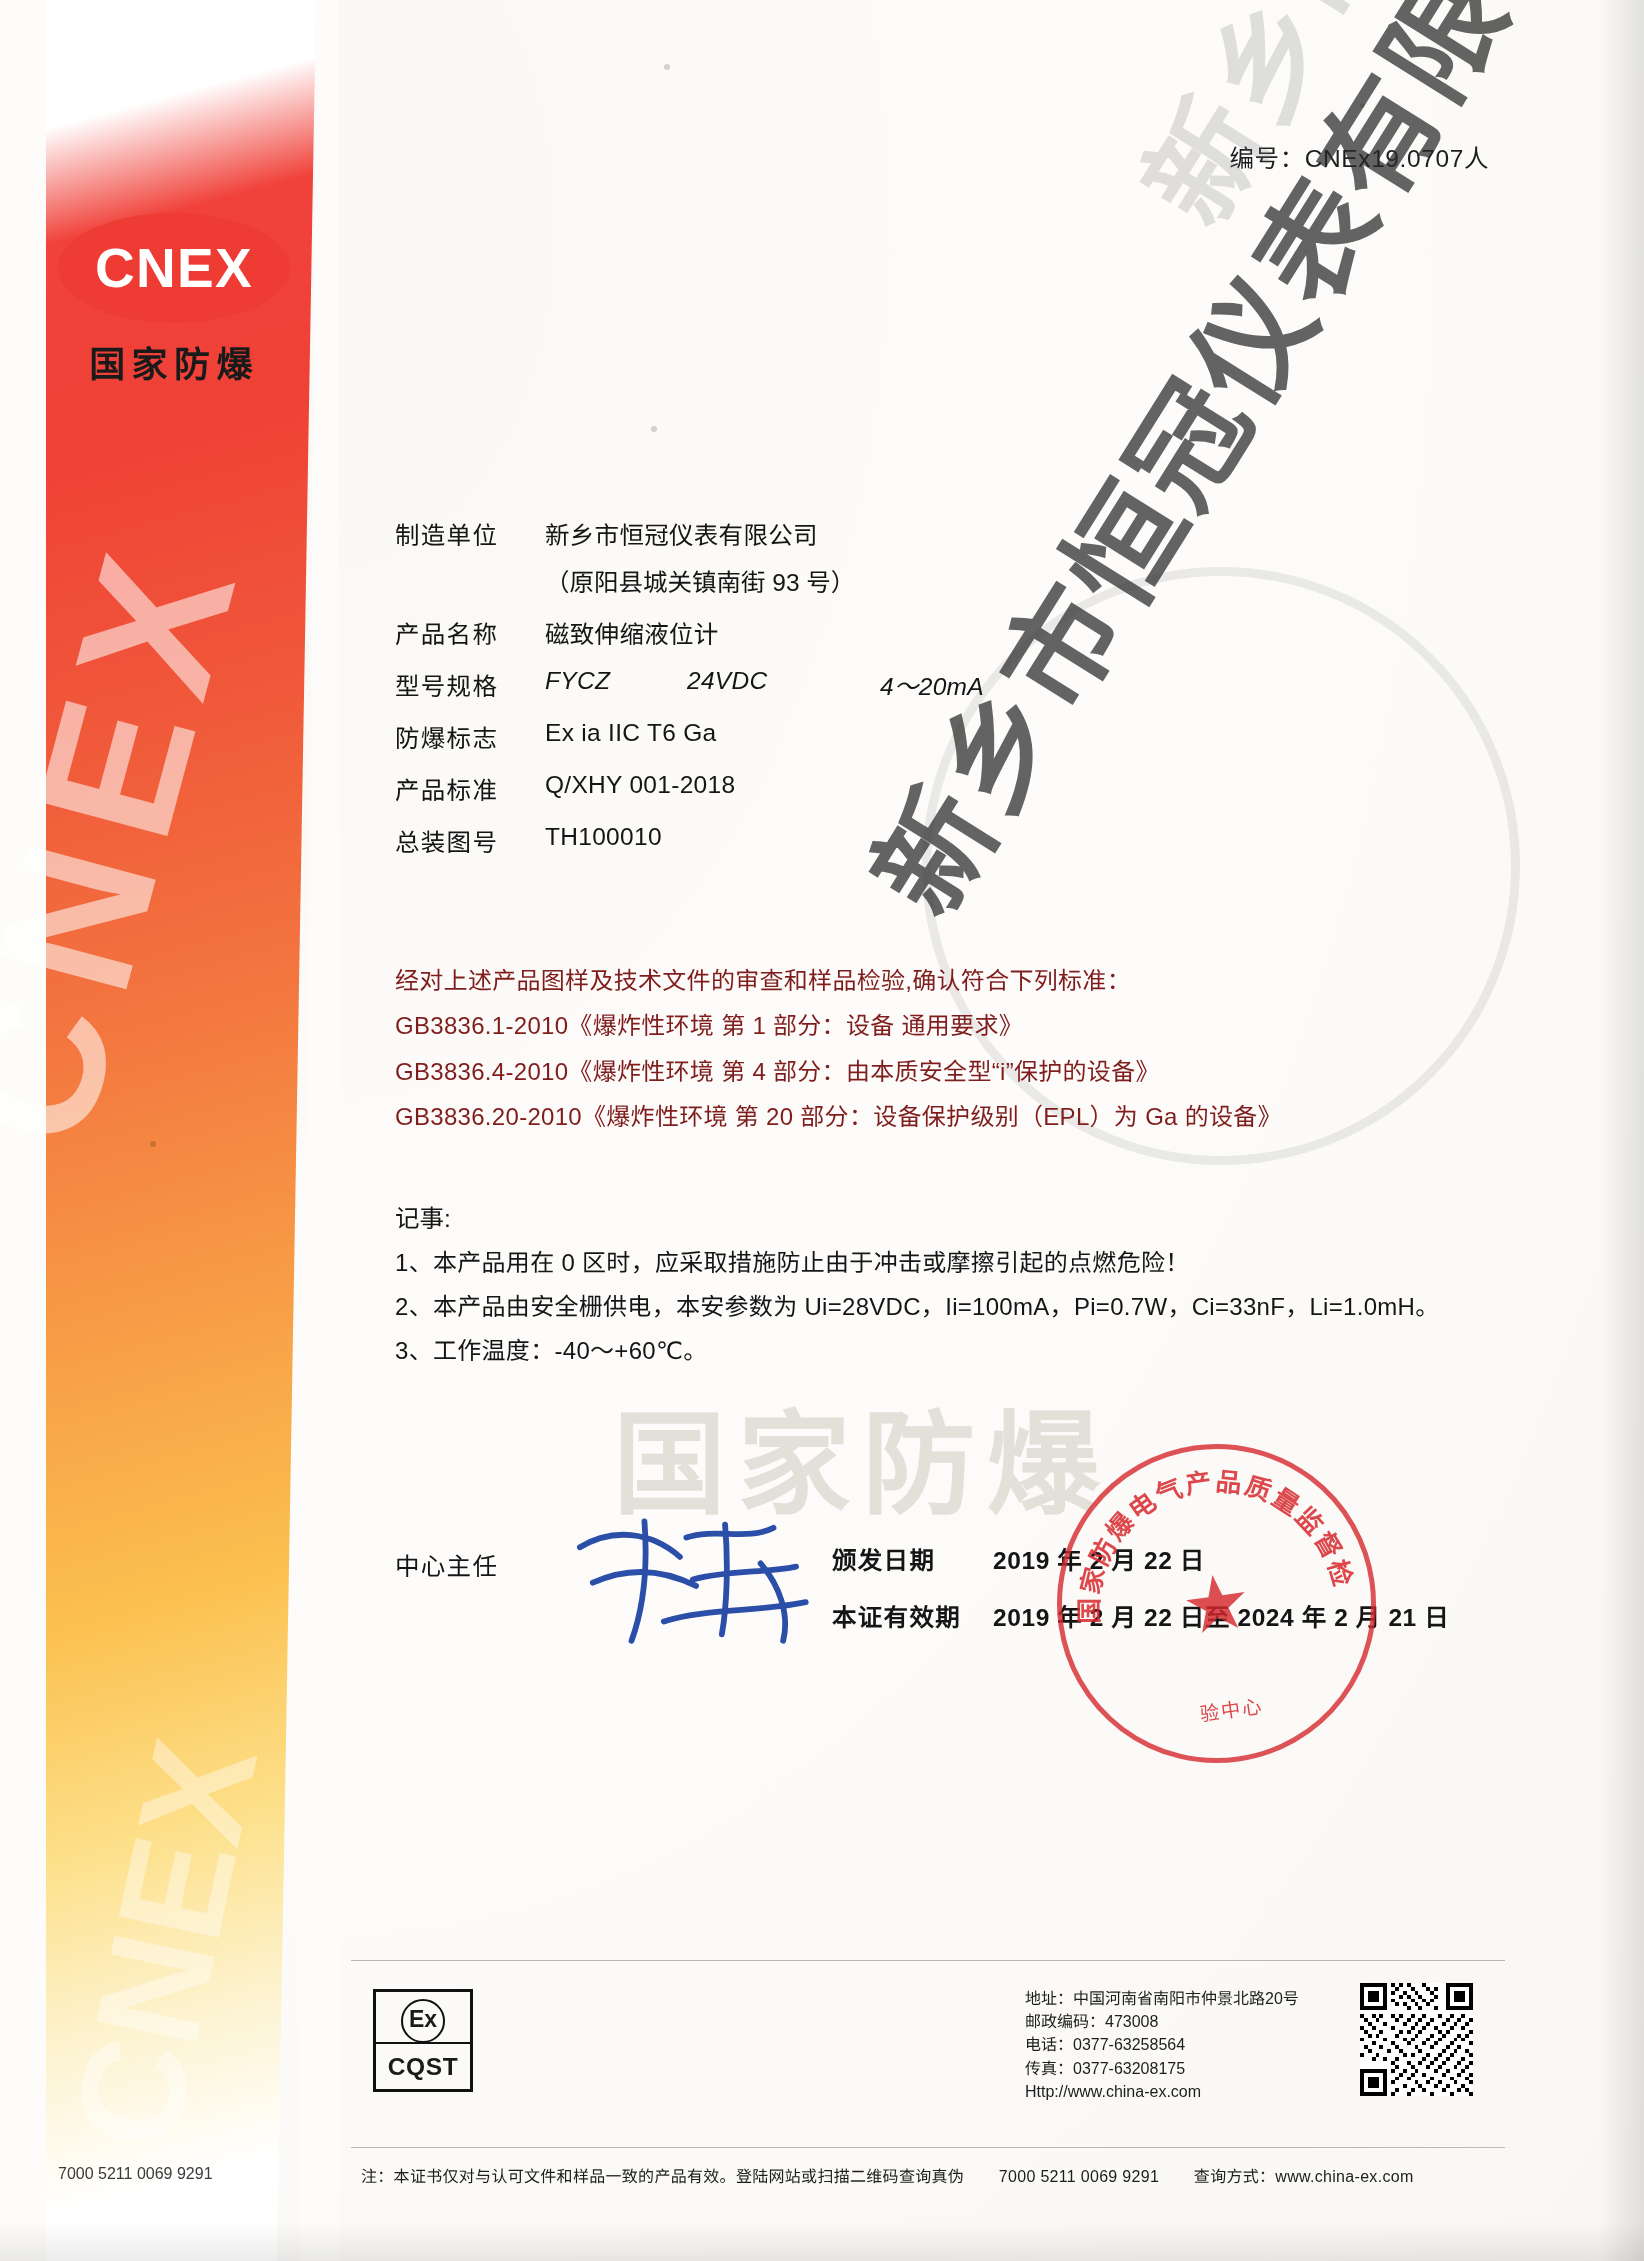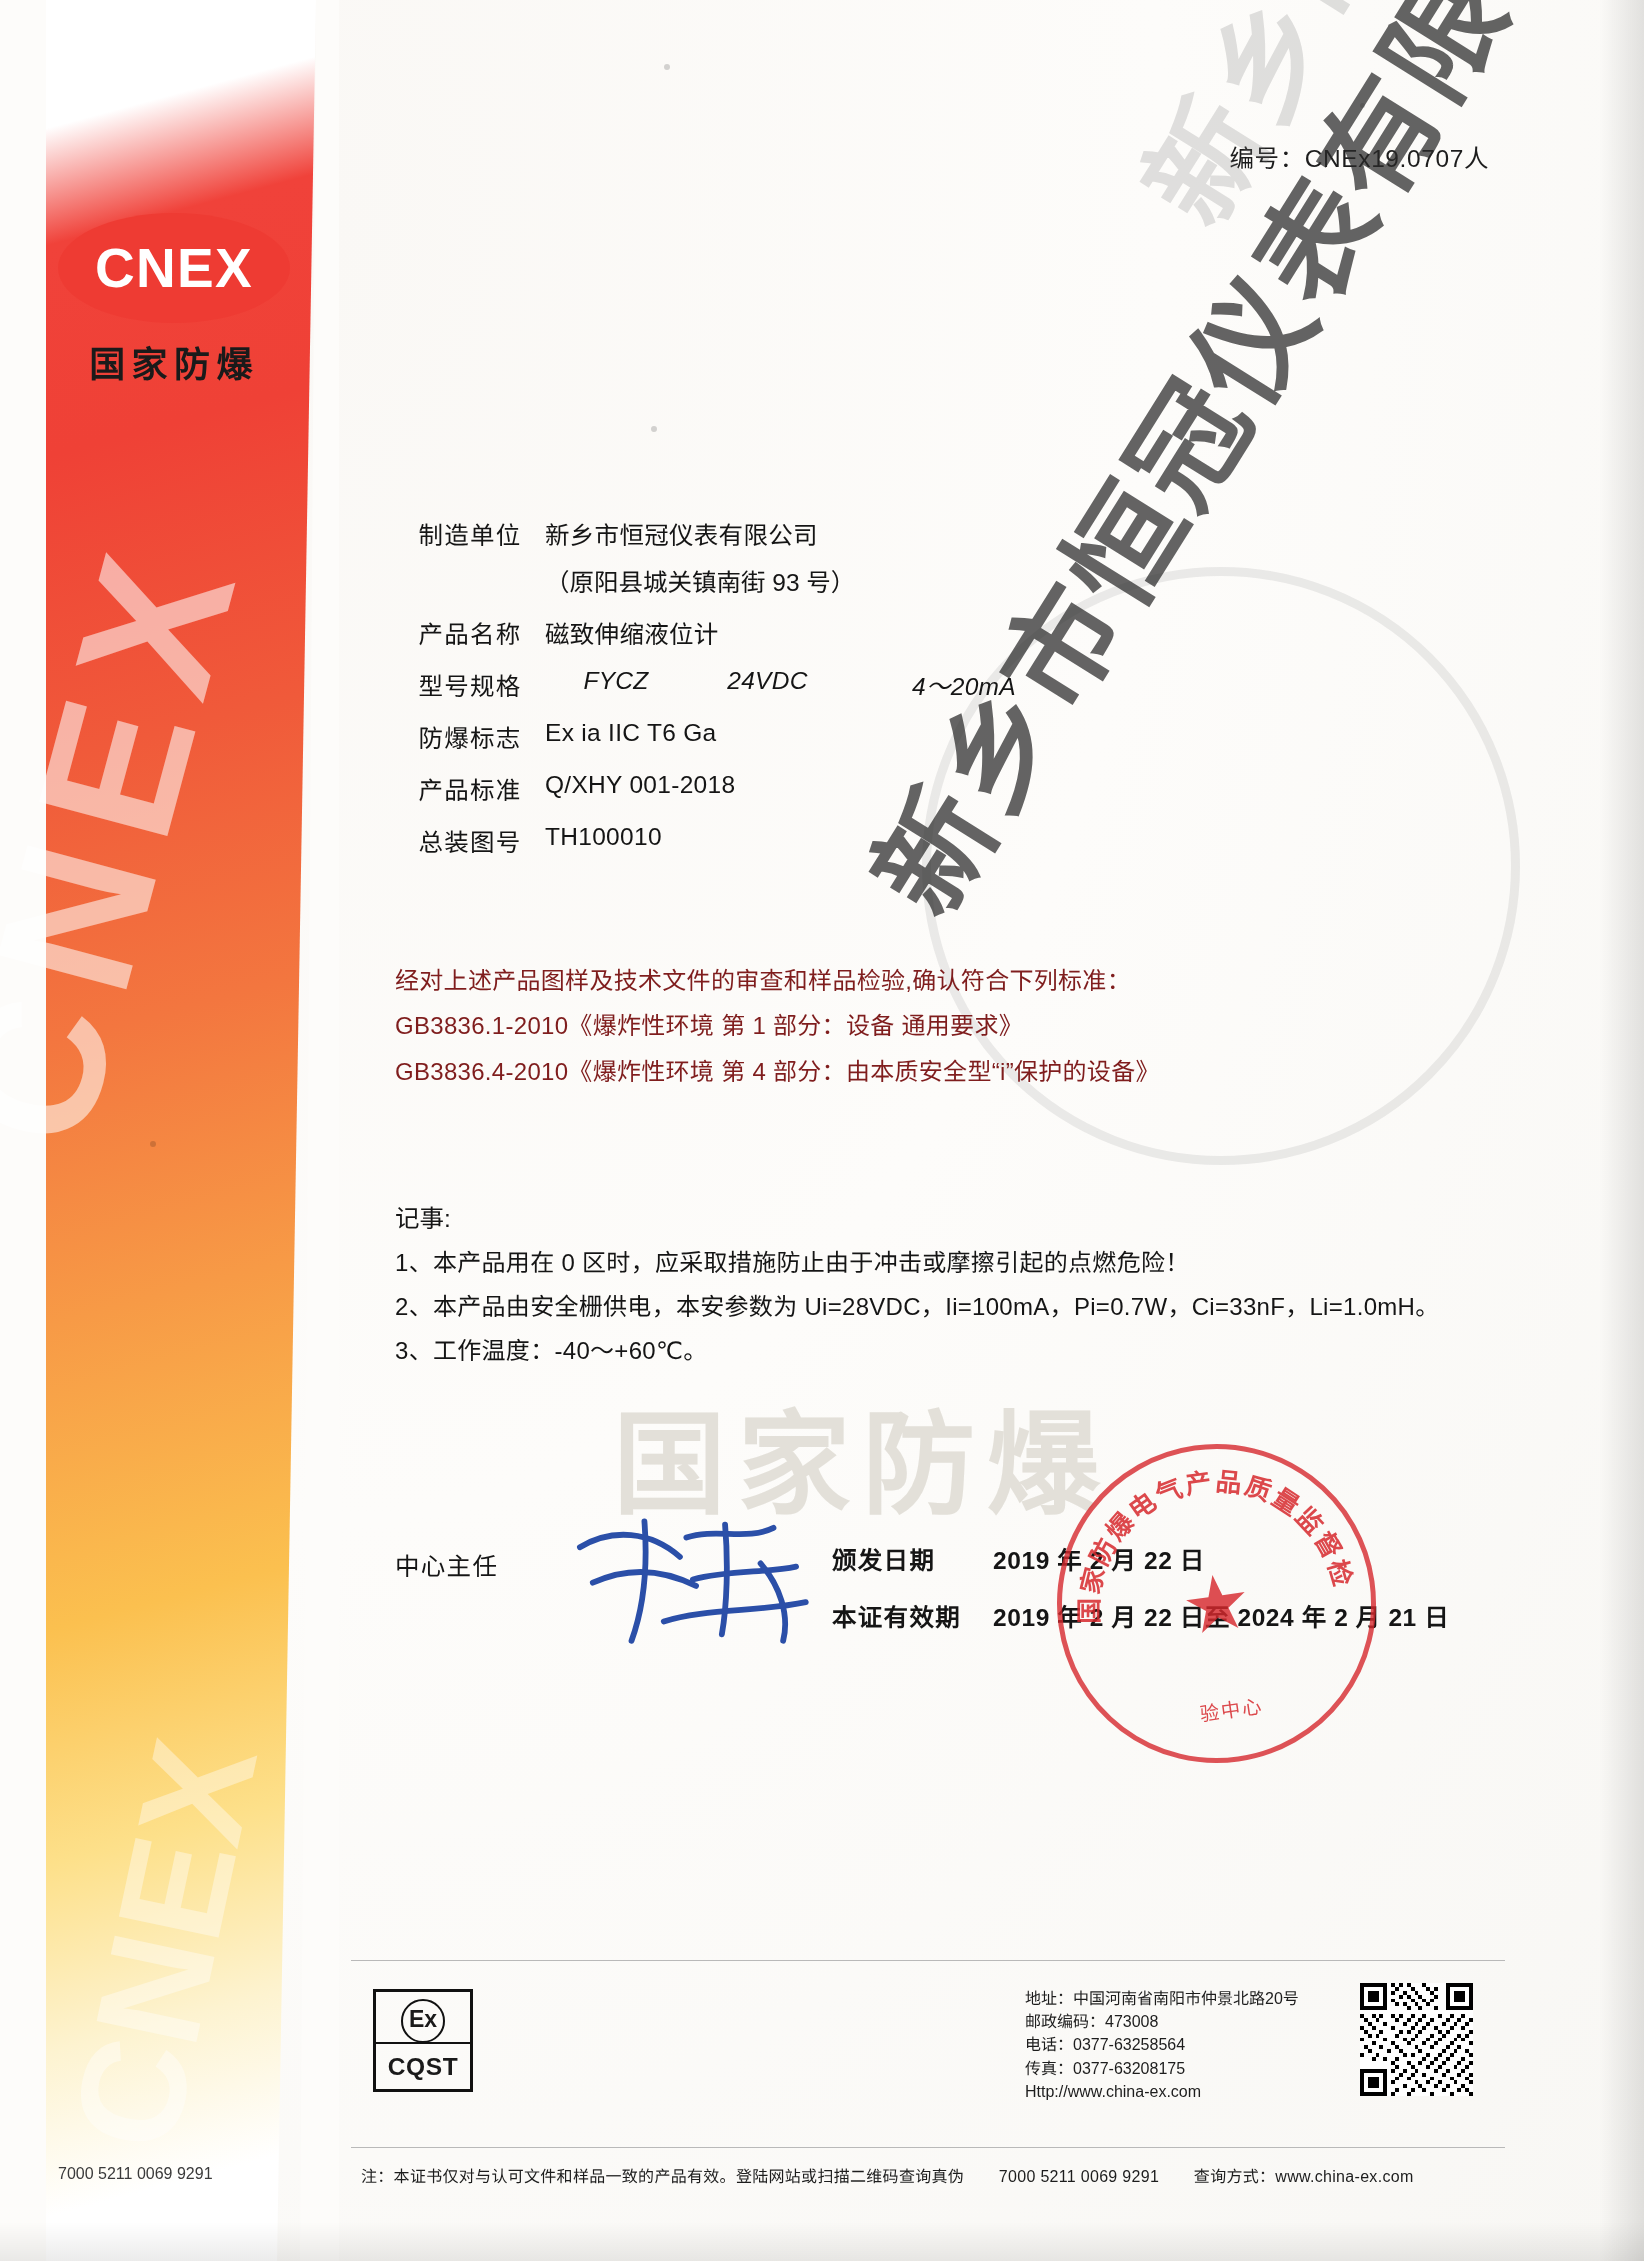--- a/index.html
+++ b/index.html
@@ -156,21 +156,20 @@
   .fields {
     position: absolute;
     left: 395px;
     top: 516px;
     width: 1096px;
   }
   .field-row {
     display: flex;
     align-items: flex-start;
     margin-bottom: 17px;
-    text-align: center;
   }
   .field-label {
     width: 150px;
     flex: 0 0 150px;
     font-size: 24.5px;
     letter-spacing: 1.3px;
     color: #151515;
   }
   .field-value {
     font-size: 24.5px;
@@ -517,20 +516,21 @@
     <div class="field-row">
       <div class="field-label">总装图号</div>
       <div class="field-value">TH100010</div>
     </div>
   </div>
 
   <div class="standards">
     <p>经对上述产品图样及技术文件的审查和样品检验,确认符合下列标准：</p>
     <p>GB3836.1-2010《爆炸性环境  第 1 部分：设备  通用要求》</p>
     <p>GB3836.4-2010《爆炸性环境  第 4 部分：由本质安全型“i”保护的设备》</p>
+    <p>GB3836.20-2010《爆炸性环境  第 20 部分：设备保护级别（EPL）为 Ga 的设备》</p>
   </div>
 
   <div class="notes">
     <div class="notes-title">记事:</div>
     <p>1、本产品用在 0 区时，应采取措施防止由于冲击或摩擦引起的点燃危险！</p>
     <p>2、本产品由安全栅供电，本安参数为 Ui=28VDC，Ii=100mA，Pi=0.7W，Ci=33nF，Li=1.0mH。</p>
     <p>3、工作温度：-40～+60℃。</p>
   </div>
 
   <div class="sig-label">中心主任</div>

